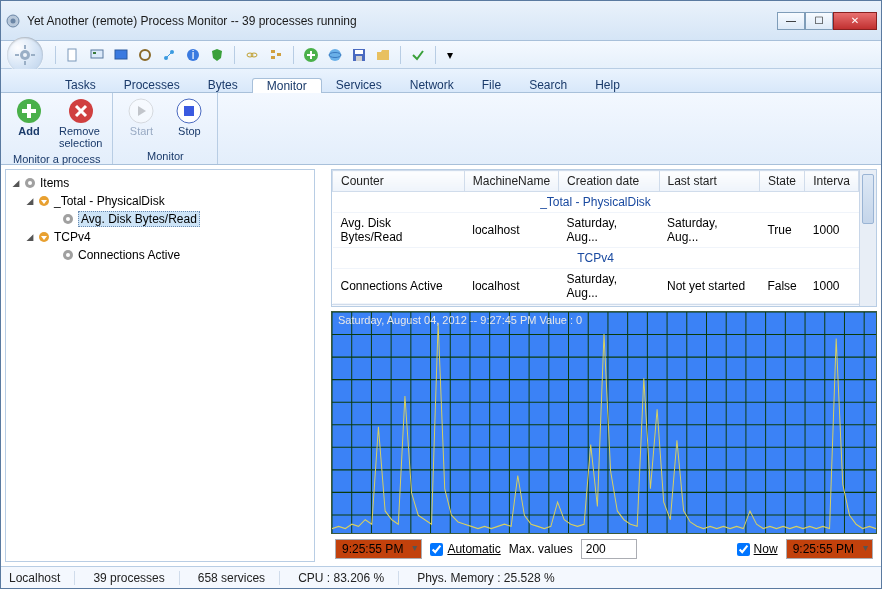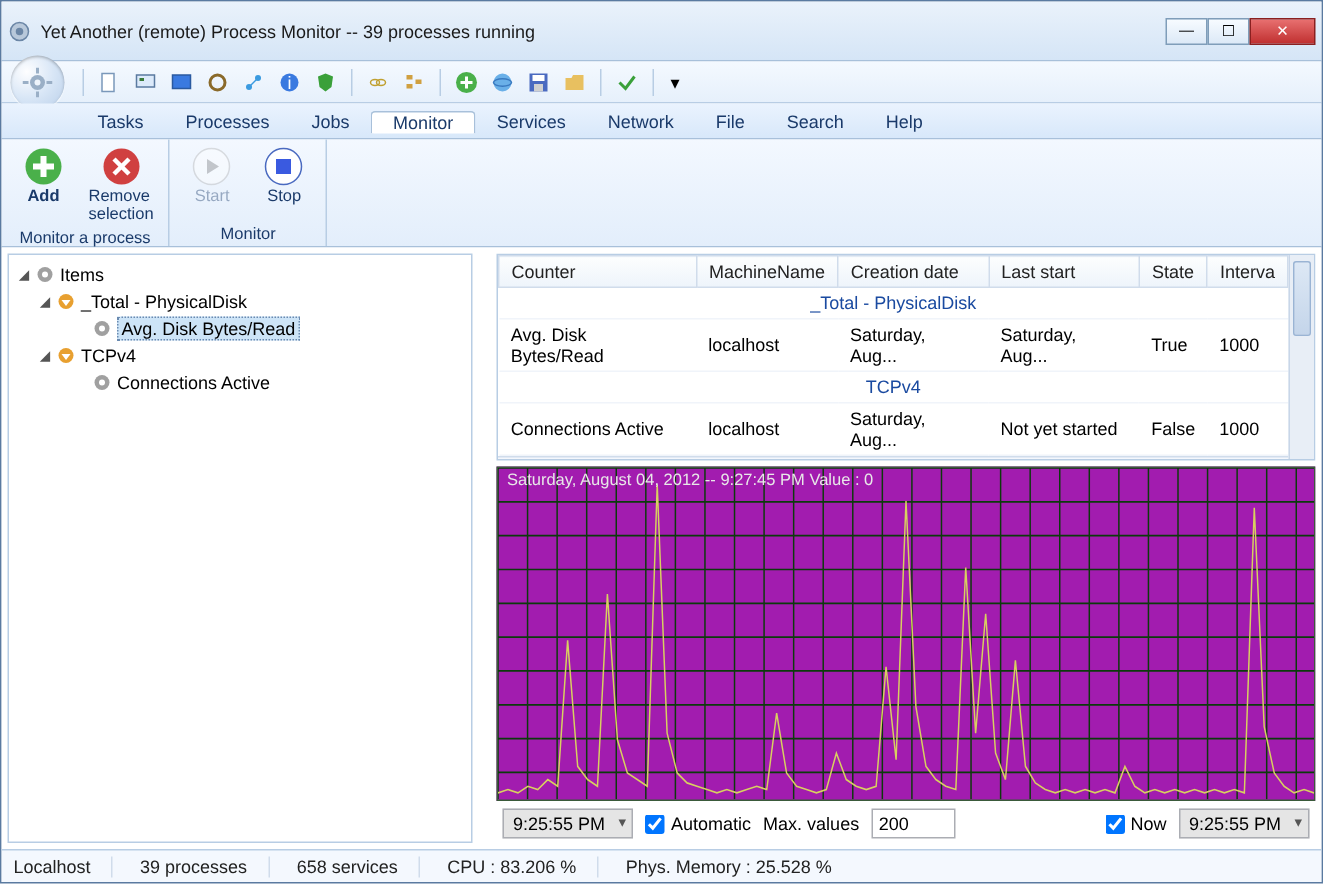--- a/index.html
+++ b/index.html
@@ -15,21 +15,21 @@
 .winbtn.max { }
 .winbtn.min { }
 
 
 .quicktoolbar { height:28px; background:linear-gradient(#f4f9ff,#e6f0fb); display:flex; align-items:center; padding:0 6px; gap:6px; border-bottom:1px solid #b8cde4; }
 .qbtn { width:18px; height:18px; display:flex; align-items:center; justify-content:center; cursor:pointer; }
 .sep { width:1px; height:18px; background:#b8cde4; margin:0 2px; }
 .gearbig { width:36px; height:36px; border-radius:50%; background:radial-gradient(circle at 30% 30%,#fefeff,#d8e6f6,#b9cfe9); display:flex; align-items:center; justify-content:center; margin-right:4px; box-shadow:0 1px 2px rgba(0,0,0,.25) inset, 0 1px 1px rgba(255,255,255,.8); }
 
 
-.menustrip { height:24px; background:linear-gradient(#eaf3fe,#d8e8fa); display:flex; align-items:center; padding:0 50px; border-bottom:1px solid #a8c0da; }
+.menustrip { height:24px; background:linear-gradient(#eaf3fe,#d8e8fa); display:flex; align-items:flex-end; padding:0 50px; border-bottom:1px solid #a8c0da; }
 .menuitem { padding:0 14px; display:flex; align-items:center; color:#1a3a6a; cursor:pointer; }
 .menuitem.active { background:#fff; border:1px solid #a8c0da; border-bottom:none; border-radius:3px 3px 0 0; position:relative; top:1px; }
 
 
 .ribbon { height:72px; background:linear-gradient(#f3f8ff,#e3eefb); display:flex; border-bottom:1px solid #a8c0da; }
 .ribgroup { border-right:1px solid #b8cde4; display:flex; flex-direction:column; padding:2px 6px; }
 .ribbtns { display:flex; gap:4px; flex:1; align-items:flex-start; }
 .ribbtn { display:flex; flex-direction:column; align-items:center; padding:2px 4px; cursor:pointer; min-width:44px; }
 .ribbtn .ic { width:28px; height:28px; display:flex; align-items:center; justify-content:center; font-size:20px; }
 .ribbtn.disabled { opacity:.4; cursor:default; }
@@ -54,32 +54,32 @@
 table.grid th { text-align:left; font-weight:normal; background:linear-gradient(#fdfefe,#eef4fb); border:1px solid #d0dceb; padding:3px 8px; color:#222; }
 table.grid td { padding:3px 8px; border-bottom:1px solid #f0f4fa; }
 .grouprow td { color:#1a4aa0; text-align:center; border-top:1px solid #d0dceb; border-bottom:1px solid #d0dceb; }
 .vscroll { width:17px; background:#e8eef6; border-left:1px solid #c8d6e8; position:relative; }
 .vscroll .thumb { position:absolute; left:2px; right:2px; top:4px; height:50px; background:linear-gradient(#dde8f5,#c4d5ea); border:1px solid #9ab4d4; border-radius:2px; }
 .hscrollrow { height:17px; background:#f4f7fc; border-top:1px solid #d0dceb; position:relative; }
 .hscrollrow .track { position:absolute; left:17px; right:17px; top:1px; bottom:1px; background:#eef3fa; }
 .hscrollrow .thumb { position:absolute; left:17px; width:520px; top:2px; bottom:2px; background:linear-gradient(#dde8f5,#c4d5ea); border:1px solid #9ab4d4; border-radius:2px; }
 
 
-.chartwrap { flex:1; border:1px solid #3a5a3a; background:#a21caf; margin-top:4px; position:relative; overflow:hidden;text-align:center; }
+.chartwrap { flex:1; border:1px solid #3a5a3a; background:#3b82f6; margin-top:4px; position:relative; overflow:hidden;text-align:center; }
 .chartlabel { position:absolute; top:2px; left:6px; color:#e8e8e8; font-size:11px; z-index:2; }
 .grid-bg { position:absolute; inset:0; }
 .grid-bg line { stroke:#0b3b0b; stroke-width:1; }
 .chartline { stroke:#d8d060; stroke-width:1; fill:none; }
 
 
 .chartctrl { height:26px; display:flex; align-items:center; gap:8px; padding:0 4px; margin-top:2px; }
-.dropdown { border:1px solid #abadb3; background:#e5e5e5; padding:2px 18px 2px 6px; position:relative; min-width:82px; }
+.dropdown { border:1px solid #abadb3; background:#c2410c; padding:2px 18px 2px 6px; position:relative; min-width:82px; }
 .dropdown::after { content:"▾"; position:absolute; right:4px; top:2px; color:#555; font-size:10px; }
 .txtbox { border:1px solid #abadb3; background:#fff; padding:2px 4px; width:56px; }
-.chk { display:flex; align-items:center; gap:4px; }
+.chk { display:flex; align-items:center; gap:4px;text-decoration:underline; }
 .chk input { width:13px; height:13px; }
 
 
 .statusbar { height:22px; border-top:1px solid #b8cde4; background:#f4f8fe; display:flex; align-items:center; padding:0 8px; gap:18px; color:#222; }
 .statusbar .cell { border-right:1px solid #d0dceb; padding-right:14px; }
 svg { display:block; }
 </style>
 </head>
 <body>
 
@@ -197,21 +197,21 @@
         <path d="M2 7 L6 11 L12 3" fill="none" stroke="#3aa03a" stroke-width="2"></path>
       </svg>
     </div>
   <div class="sep"></div>
   <div class="qbtn" style="width:12px;">▾</div>
 </div>
 
 <div class="menustrip" id="menustrip">
     <div class="menuitem">Tasks</div>
     <div class="menuitem">Processes</div>
-    <div class="menuitem">Jobs</div>
+    <div class="menuitem">Bytes</div>
     <div class="menuitem active">Monitor</div>
     <div class="menuitem">Services</div>
     <div class="menuitem">Network</div>
     <div class="menuitem">File</div>
     <div class="menuitem">Search</div>
     <div class="menuitem">Help</div>
   </div>
 
 <div class="ribbon" id="ribbon">
     <div class="ribgroup">

